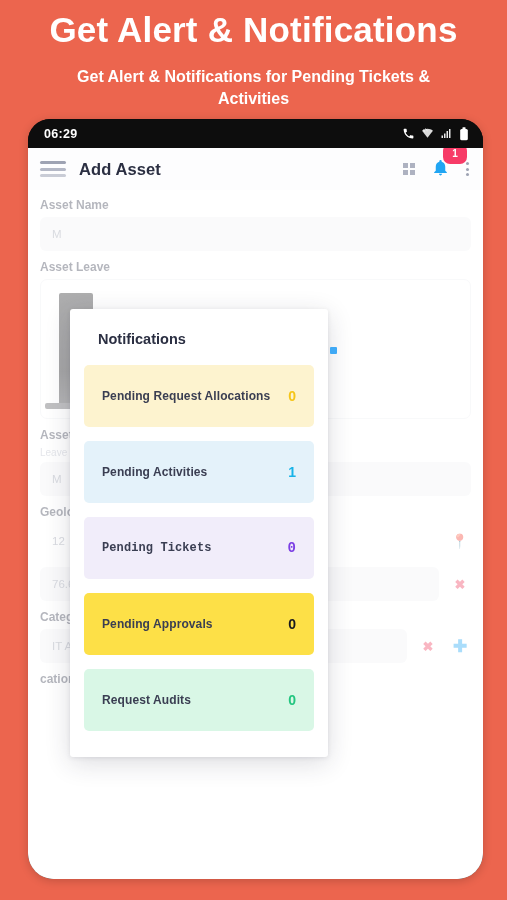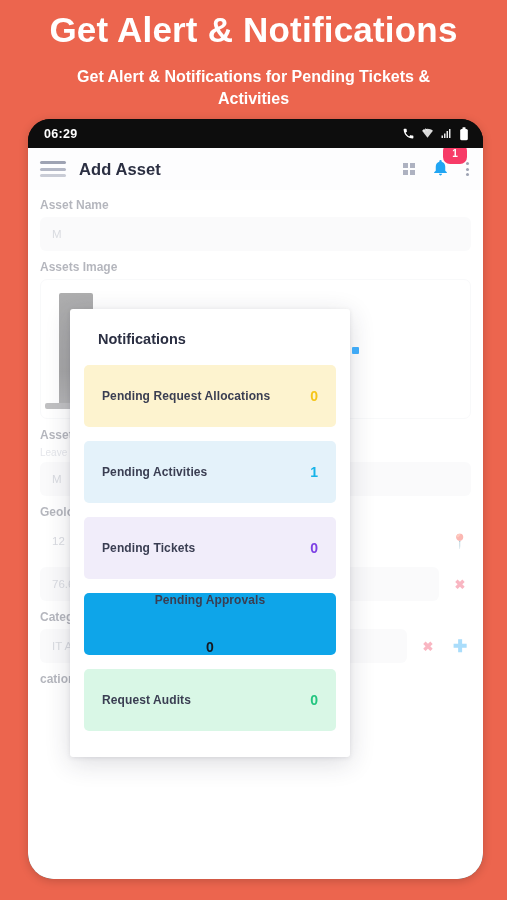--- a/index.html
+++ b/index.html
@@ -160,21 +160,21 @@
     position:absolute;
     left:0; top:42px;
     width:455px; height:689px;
     background:rgba(255,255,255,.62);
     z-index:10;
   }
   .notif-panel {
     position:absolute;
     left:42px;
     top:161px;
-    width:280px;
+    width:258px;
     background:#ffffff;
     border-radius:3px;
     box-shadow:0 6px 26px rgba(35,40,60,.16), 0 1px 4px rgba(35,40,60,.10);
     z-index:20;
     padding:16px 14px 26px 14px;
   }
   .notif-title {
     font-size:14.5px;
     font-weight:bold;
     color:#2b2f42;
@@ -265,21 +265,21 @@
     </div>
 
     <div class="form-area">
 
       <div class="fld">
         <div class="fld-label">Asset Name</div>
         <div class="fld-input">M</div>
       </div>
 
       <div class="fld">
-        <div class="fld-label">Assets Image</div>
+        <div class="fld-label">Asset Leave</div>
         <div class="thumb-box">
           <div class="thumb-img"></div>
         </div>
       </div>
 
       <div class="fld">
         <div class="fld-label">Asset Tag</div>
         <div class="fld-hint">Leave blank to auto generate</div>
         <div class="fld-input">M</div>
       </div>
@@ -329,26 +329,26 @@
       <div class="notif-row" style="background: rgb(253, 243, 207);">
         <span class="notif-label">Pending Request Allocations</span>
         <span class="notif-value" style="color: rgb(245, 197, 24);">0</span>
       </div>
 
       <div class="notif-row" style="background: rgb(228, 242, 250);">
         <span class="notif-label">Pending Activities</span>
         <span class="notif-value" style="color: rgb(23, 179, 232);">1</span>
       </div>
 
-      <div class="notif-row" style="background: rgb(241, 237, 250);">
+      <div class="notif-row" style="background: rgb(241, 237, 250); font-family: Liberation Mono, monospace;">
         <span class="notif-label">Pending Tickets</span>
         <span class="notif-value" style="color: rgb(124, 63, 228);">0</span>
       </div>
 
-      <div class="notif-row" style="background: #0ea5e9; flex-direction: column;">
+      <div class="notif-row" style="background: #fde047;">
         <span class="notif-label">Pending Approvals</span>
         <span class="notif-value" style="color: rgb(22, 24, 31);">0</span>
       </div>
 
       <div class="notif-row" style="background: rgb(217, 247, 230);">
         <span class="notif-label">Request Audits</span>
         <span class="notif-value" style="color: rgb(34, 197, 127);">0</span>
       </div>
     </div>
 

